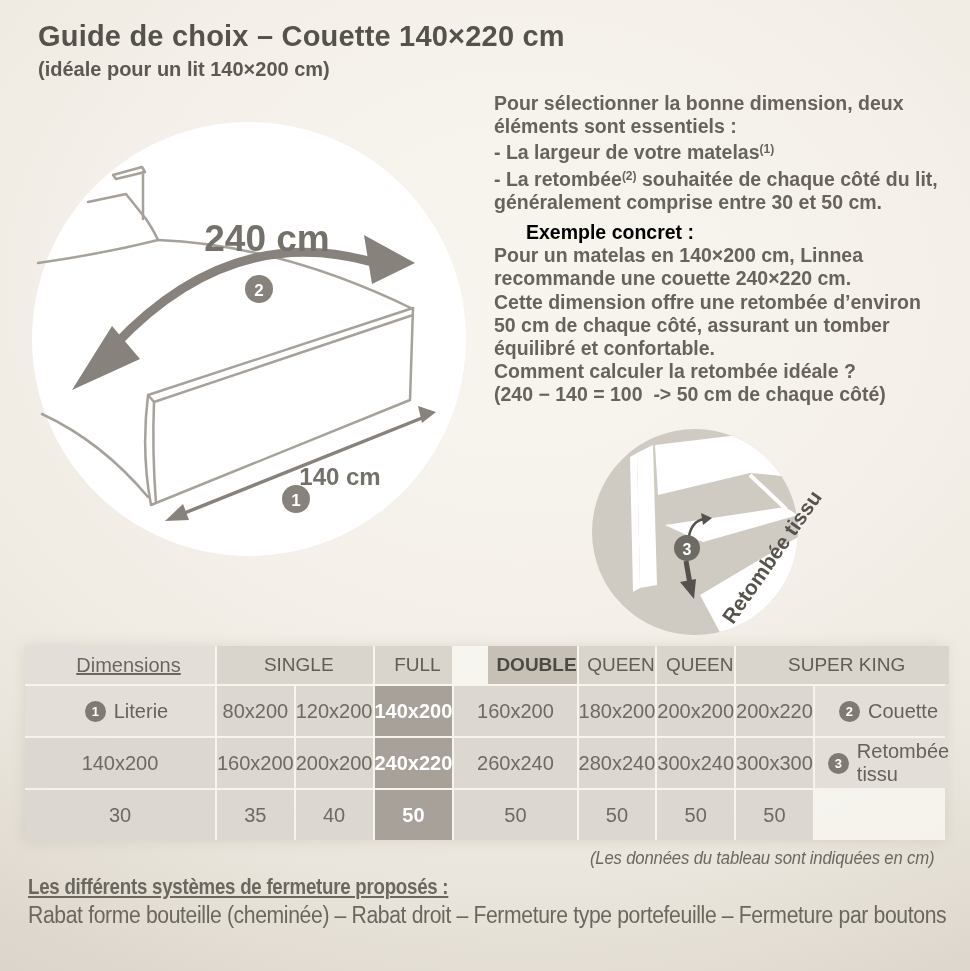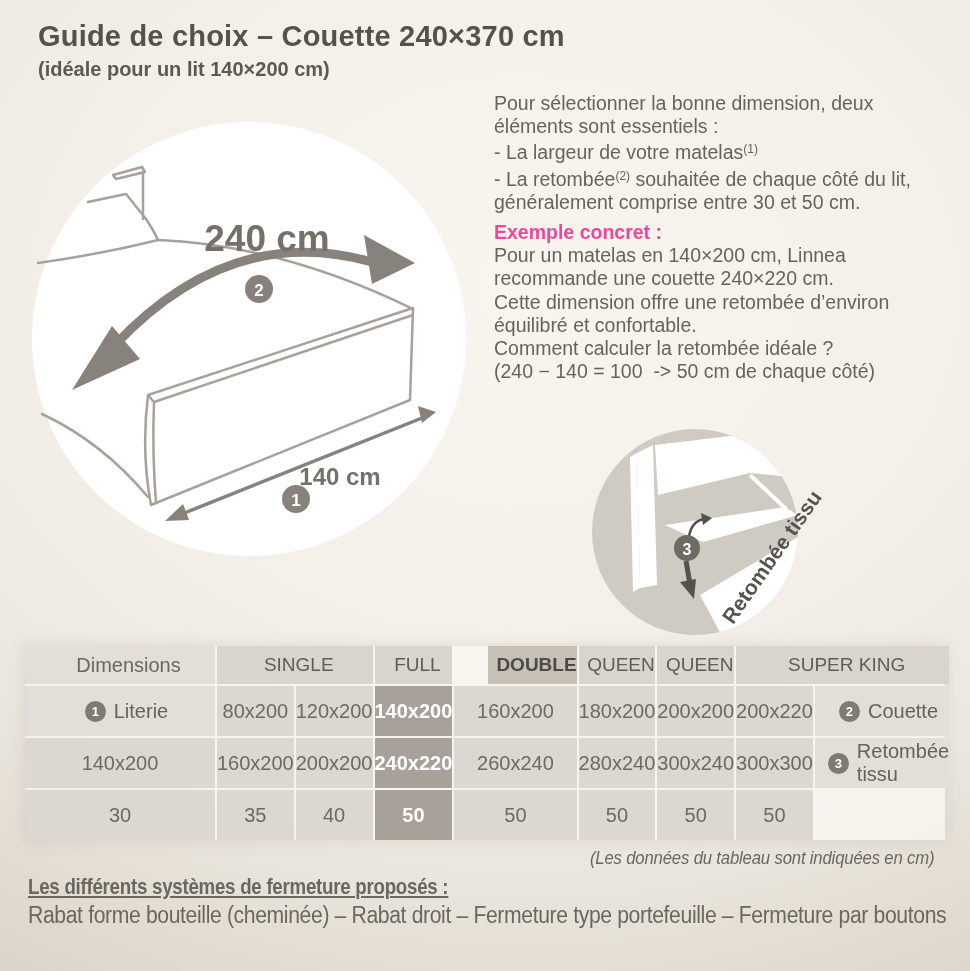--- a/index.html
+++ b/index.html
@@ -12,24 +12,24 @@
       #f8f5ef 0%, #f4f0e9 38%, #ece7de 62%, #ddd7cd 82%, #d2ccc1 100%);
   }
   .abs { position:absolute; }
 
   
   .title { left:38px; top:20px; font-size:29px; font-weight:700; color:#55524c; letter-spacing:0.2px; white-space:nowrap; }
   .subtitle { left:38px; top:58px; font-size:20px; font-weight:700; color:#5c5852; white-space:nowrap; }
 
   
   .textcol { left:494px; width:470px; font-size:19.5px; line-height:23.2px; color:#67635c; }
-  .textcol div { white-space:nowrap; }
+  .textcol div { white-space:nowrap;font-weight:bold; }
   .intro { top:92px; }
   .example { top:221px; }
-  .bold-line { font-weight:700; color:#ec4899; }
+  .bold-line { font-weight:700; color:#000000;margin-left:32px; }
   sup.fnote { font-size:12px; vertical-align:6px; }
 
   
   .bigcircle { left:32px; top:122px; width:434px; height:434px; border-radius:50%; background:#ffffff; }
   .bigcircle svg { width:434px; height:434px; display:block; }
   svg text { font-family:"Liberation Sans", sans-serif; }
 
   
   .smallcircle { left:592px; top:429px; width:206px; height:206px; border-radius:50%; background:#cfcac2; overflow:hidden; }
   .smallcircle svg { width:206px; height:206px; display:block; }
@@ -42,21 +42,21 @@
     display:grid;
     grid-template-columns:190px repeat(8, 1fr);
     grid-template-rows:38px 50px 50px 50px;
     gap:2px;
     background:rgba(248,246,240,0.8);
     box-shadow:0 0 14px rgba(120,112,100,0.18);
     font-size:20px;
   }
   .dims-table > div { display:flex; align-items:center; justify-content:center; }
   .th { background:#d9d4cc; font-size:19px; color:#615d55;padding-left:8px; }
-  .th-dim { background:#e3dfd8; justify-content:flex-start; padding-left:17px; font-size:20px; color:#6b675f; }
+  .th-dim { background:#e3dfd8; justify-content:flex-start; padding-left:17px; font-size:20px; color:#6b675f;text-decoration:underline; }
   .th-hl { background:#c6c0b7; color:#4d4a44; font-weight:600;margin-left:34px; }
   .span2 { grid-column:span 2; }
   .rl { background:#e3dfd8; justify-content:flex-start; padding-left:13px; color:#66625b; }
   .td { background:#dcd7d0; color:#6e6a62; }
   .td.hl { background:#a7a199; color:#ffffff; font-weight:600; }
   .tbadge {
     width:21px; height:21px; border-radius:50%; background:#7f7a73; color:#fff;
     font-size:13px; font-weight:700; display:inline-flex; align-items:center; justify-content:center;
     margin-right:8px; flex:0 0 auto;
   }
@@ -65,36 +65,37 @@
   .unit-note { top:847px; right:36px; font-size:19px; font-style:italic; color:#6b675f;
     transform:scaleX(0.88); transform-origin:100% 50%; white-space:nowrap; letter-spacing:-0.2px; }
   .closures-heading { left:28px; top:874px; font-size:22px; font-weight:600; color:#6b675f;
     text-decoration:underline; transform:scaleX(0.85); transform-origin:0 50%; white-space:nowrap; letter-spacing:-0.3px; }
   .closures-items { left:28px; top:902px; font-size:23px; color:#6b675f;
     transform:scaleX(0.92); transform-origin:0 50%; white-space:nowrap; letter-spacing:-0.4px; }
 </style>
 </head>
 <body>
 
-<div class="abs title">Guide de choix – Couette 240×370 cm</div>
+<div class="abs title">Guide de choix – Couette 140×220 cm</div>
 <div class="abs subtitle">(idéale pour un lit 140×200 cm)</div>
 
 <div class="abs textcol intro">
   <div>Pour sélectionner la bonne dimension, deux</div>
   <div>éléments sont essentiels :</div>
   <div><span>- La largeur de votre matelas</span><sup class="fnote">(1)</sup></div>
   <div><span>- La retombée</span><sup class="fnote">(2)</sup><span> souhaitée de chaque côté du lit,</span></div>
   <div>généralement comprise entre 30 et 50 cm.</div>
 </div>
 
 <div class="abs textcol example">
   <div class="bold-line">Exemple concret :</div>
   <div>Pour un matelas en 140×200 cm, Linnea</div>
   <div>recommande une couette 240×220 cm.</div>
   <div>Cette dimension offre une retombée d’environ</div>
+  <div>50 cm de chaque côté, assurant un tomber</div>
   <div>équilibré et confortable.</div>
   <div>Comment calculer la retombée idéale ?</div>
   <div>(240 − 140 = 100 &nbsp;-&gt; 50 cm de chaque côté)</div>
 </div>
 
 <div class="abs bigcircle">
   <svg viewBox="0 0 434 434">
 
     <g fill="none" stroke="#a6a19a" stroke-width="2.5" stroke-linejoin="round" stroke-linecap="round">
       <path d="M81,53 L110,45 L113,50 L84,57 Z"></path>

